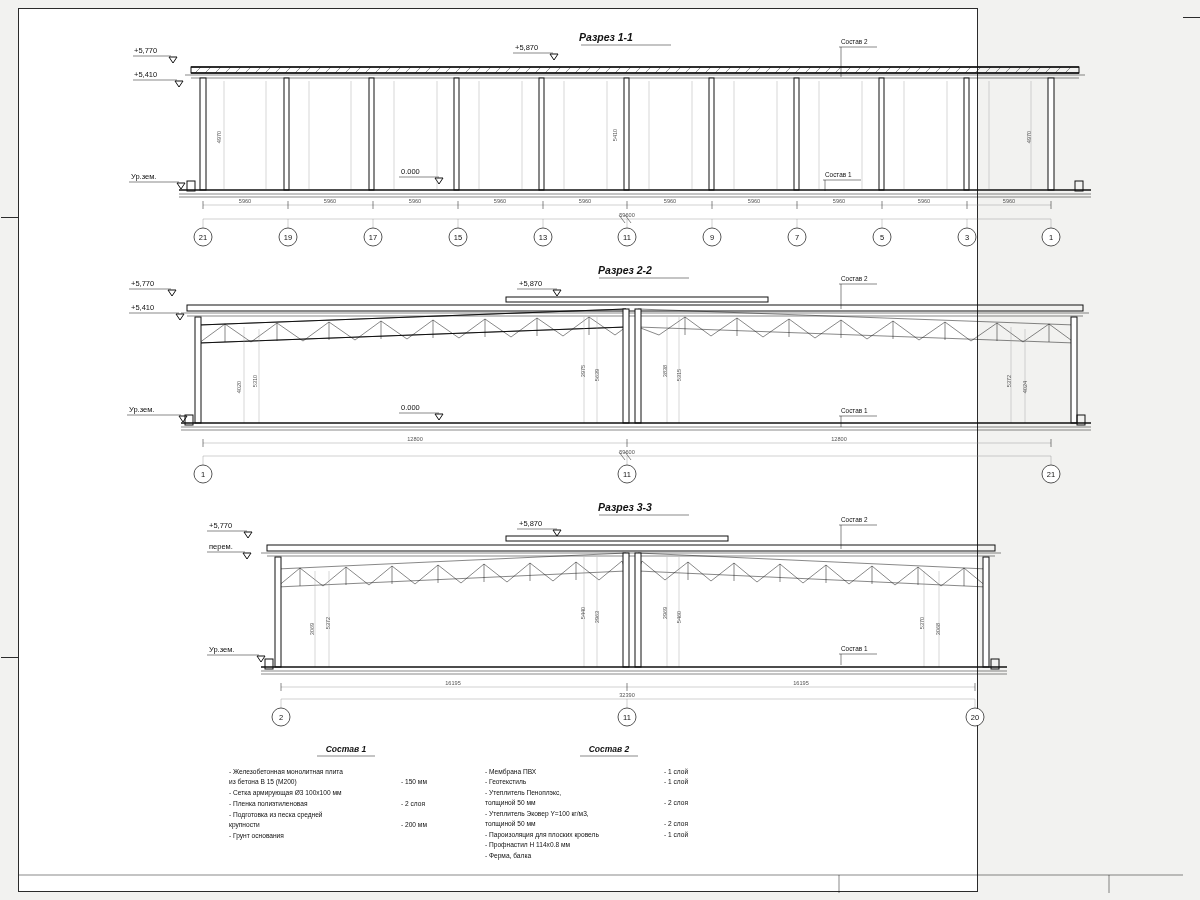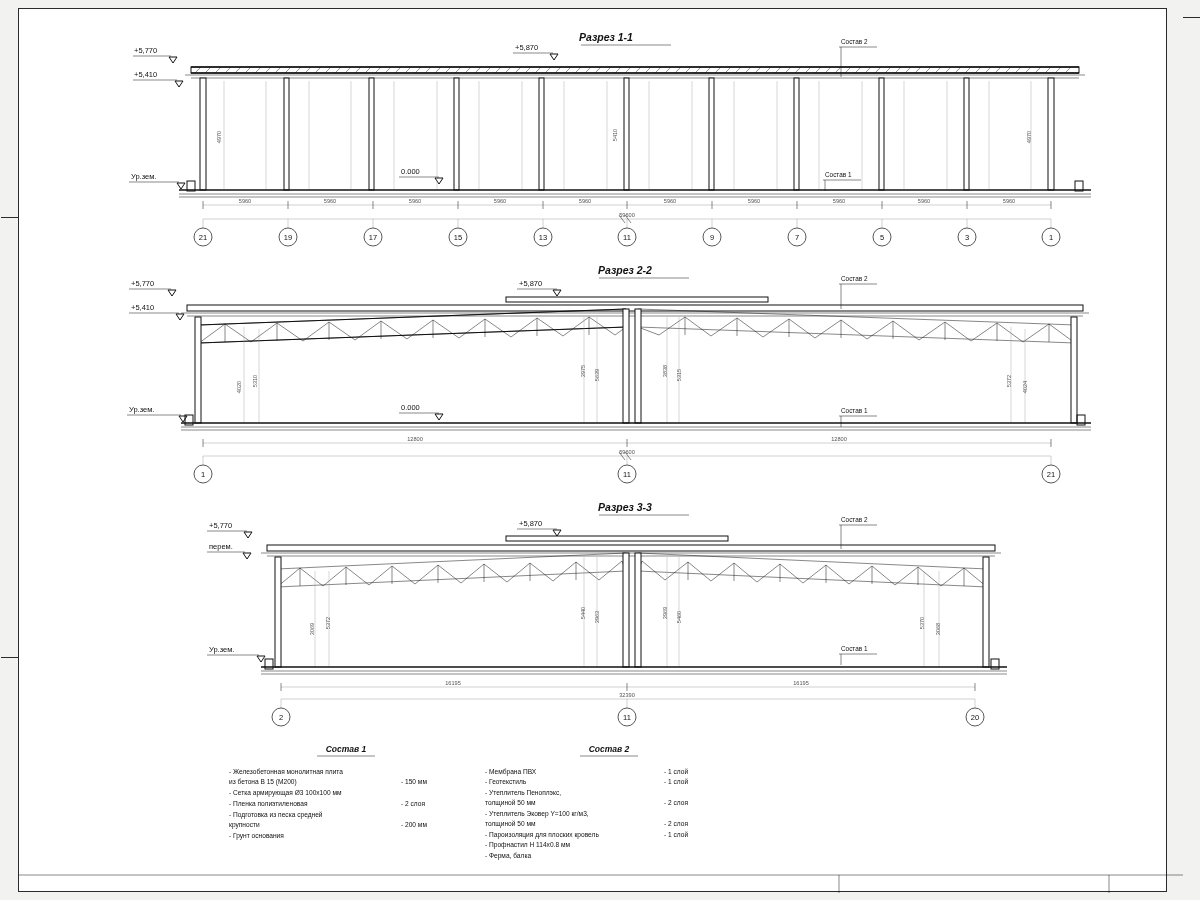--- a/index.html
+++ b/index.html
@@ -6,21 +6,21 @@
   body{
     width:1200px;height:900px;
     background:#f2f2f0;
     font-family:"Liberation Sans", sans-serif;
     overflow:hidden;
     position:relative;
   }
   #sheet{
     position:absolute;
     left:18px;top:8px;
-    width:1149px;height:884px;
+    width:960px;height:884px;
     background:#ffffff;
     border:1px solid #2b2b2b;
     box-sizing:border-box;
   }
   .marginline{position:absolute;background:#2b2b2b;}
   svg#dwg{position:absolute;left:0;top:0;width:1164px;height:884px;}
   text{font-family:"Liberation Sans", sans-serif;fill:#111;}
   .ttl{font-size:10.5px;font-style:italic;font-weight:bold;}
   .lvl{font-size:7.5px;}
   .dim{font-size:5.6px;fill:#555;}

